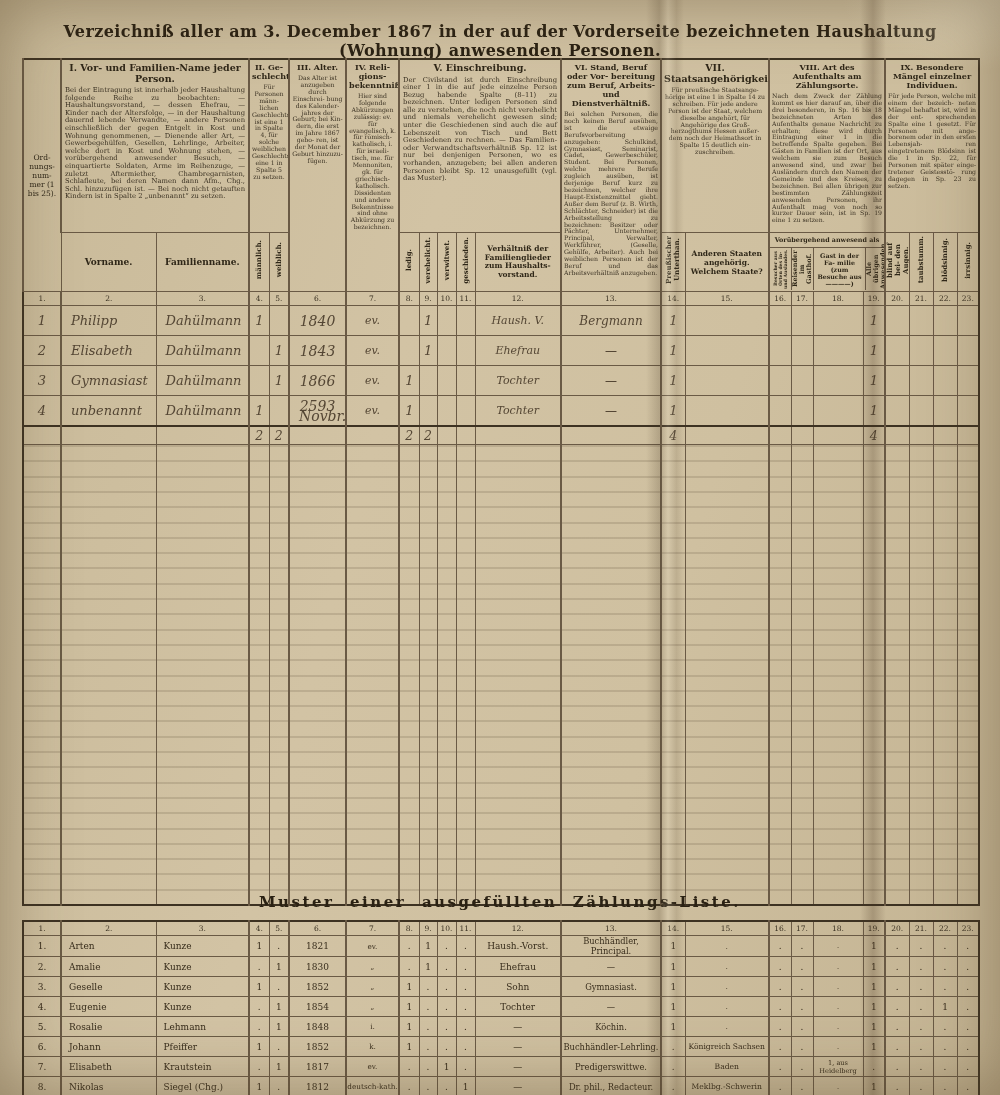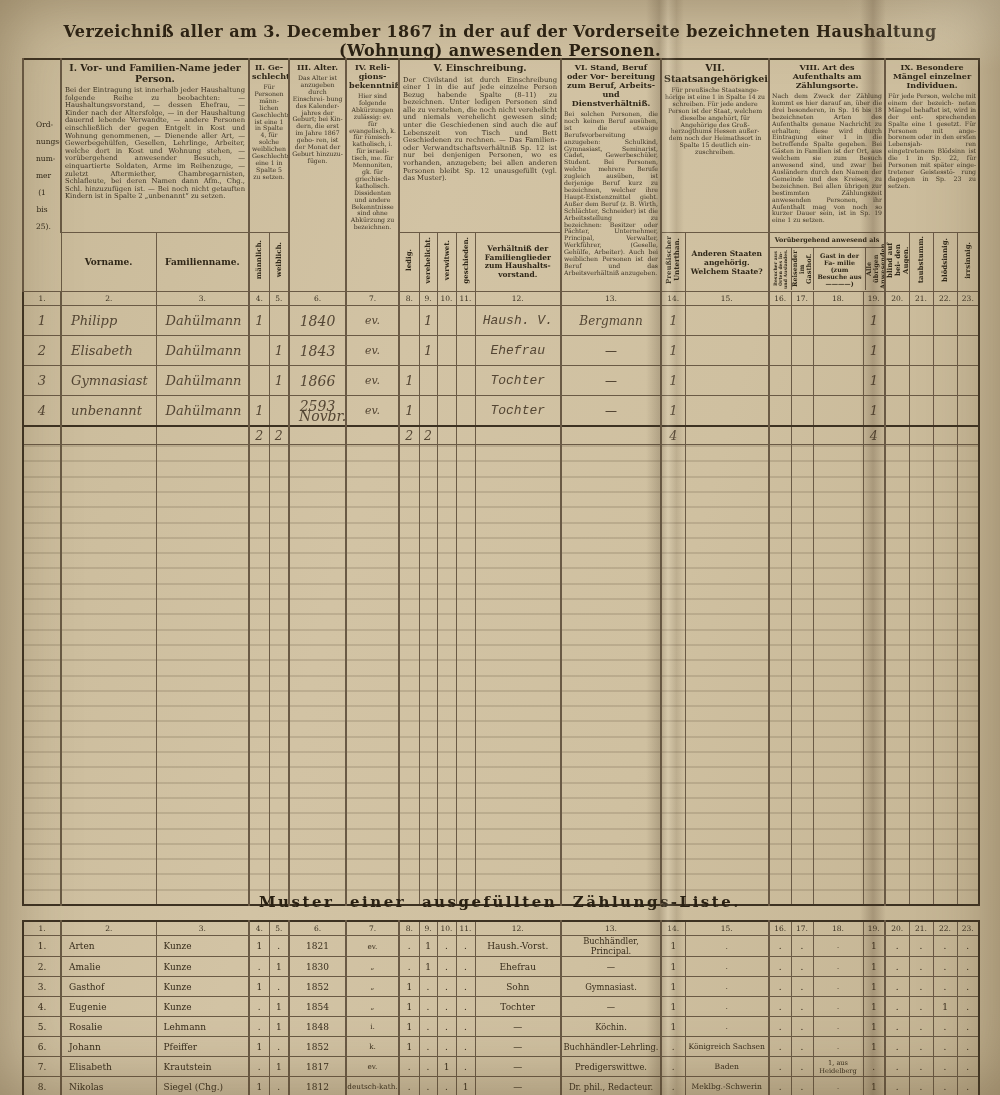--- a/index.html
+++ b/index.html
@@ -23,21 +23,21 @@
   table.muster{top:920px;}
   th,td{border:1px solid #6a5a45;padding:0;margin:0;vertical-align:top;font-weight:normal;overflow:hidden;}
   tr.ha>th{border-left-width:2px;margin-top:24px;}
   .gb{border-left-width:2px !important;}
   tr.r>*:nth-child(2),tr.r>*:nth-child(4),tr.r>*:nth-child(6),tr.r>*:nth-child(7),
   tr.r>*:nth-child(8),tr.r>*:nth-child(13),tr.r>*:nth-child(14),tr.r>*:nth-child(16),
   tr.r>*:nth-child(20){border-left-width:2px;}
 
   
   tr.ha>th{height:172px;}
-  .ordn{vertical-align:middle;font-size:7.5px;line-height:17px;text-align:center;padding:12px;}
+  .ordn{vertical-align:middle;font-size:7.5px;line-height:9px;text-align:center;padding:3px;}
   .gtitle{font-weight:bold;text-align:center;font-size:9.5px;line-height:10.5px;margin:3px 2px 2px;}
   .gtitle.small{font-size:8px;line-height:9px;}
   .gtext{font-size:6.8px;line-height:7.6px;text-align:justify;padding:1px 3px;color:#3a3122;}
   .gtext.tiny{font-size:6.2px;line-height:6.9px;padding:1px 2px;text-align:center;}
   tr.hb>th{height:56px;vertical-align:middle;text-align:center;}
   .sub{font-weight:bold;font-size:9px;margin-top:28px;}
   .sub12{font-weight:bold;font-size:7.5px;line-height:8.5px;padding:1px;}
   .sub15{font-weight:bold;font-size:7.5px;line-height:9px;padding:1px;}
   th.rot span{display:inline-block;writing-mode:vertical-rl;transform:rotate(180deg);
     font-weight:bold;font-size:7px;line-height:8px;max-height:52px;}
@@ -51,21 +51,21 @@
   .b8c.w16{width:21px;} .b8c.w17{width:21px;} .b8c.w18{width:49px;} .b8c.w19{width:21px;}
   .g18{font-weight:bold;font-size:6.3px;line-height:7px;padding:0 1px;text-align:center;}
   tr.num>th{height:13px;font-size:7.5px;text-align:center;vertical-align:middle;font-weight:normal;color:#3a3122;}
 
   
   tr.hw>td{height:29px;vertical-align:middle;text-align:center;
     font-style:italic;font-size:13px;color:#544634;}
   tr.hw>td:nth-child(2),tr.hw>td:nth-child(3){text-align:left;padding-left:9px;}
   tr.hw>td:nth-child(6){font-size:14px;line-height:10px;padding:0 9px;}
   tr.hw>td:nth-child(7){font-size:11px;}
-  tr.hw>td:nth-child(12){font-size:13px;font-family:Liberation Mono, monospace;}
+  tr.hw>td:nth-child(12){font-size:11px;}
   tr.hw>td:nth-child(13){font-size:12px;}
   tr.sum>td{height:17px;border-top:2px solid #3d3222;vertical-align:middle;text-align:center;
     font-style:italic;font-size:12.5px;color:#544634;}
   tr.er>td{height:459px;background:repeating-linear-gradient(to bottom,rgba(95,80,58,.38) 0 1px,rgba(0,0,0,0) 1px 15.3px);}
 
   
   tr.mr>td{height:19px;vertical-align:middle;text-align:center;font-size:9px;color:#372c1b;}
   tr.mr>td:nth-child(2),tr.mr>td:nth-child(3){text-align:left;padding-left:7px;}
   tr.mr>td:nth-child(7){font-size:7.3px;}
   tr.mr>td:nth-child(13){font-size:8.3px;}
@@ -457,21 +457,21 @@
           <td>.</td>
           <td>.</td>
           <td>1</td>
           <td>.</td>
           <td>.</td>
           <td>.</td>
           <td>.</td>
       </tr>
       <tr class="r mr">
         <td>3.</td>
-          <td>Gasthof</td>
+          <td>Geselle</td>
           <td>Kunze</td>
           <td>1</td>
           <td>.</td>
           <td>1852</td>
           <td>„</td>
           <td>1</td>
           <td>.</td>
           <td>.</td>
           <td>.</td>
           <td>Sohn</td>

